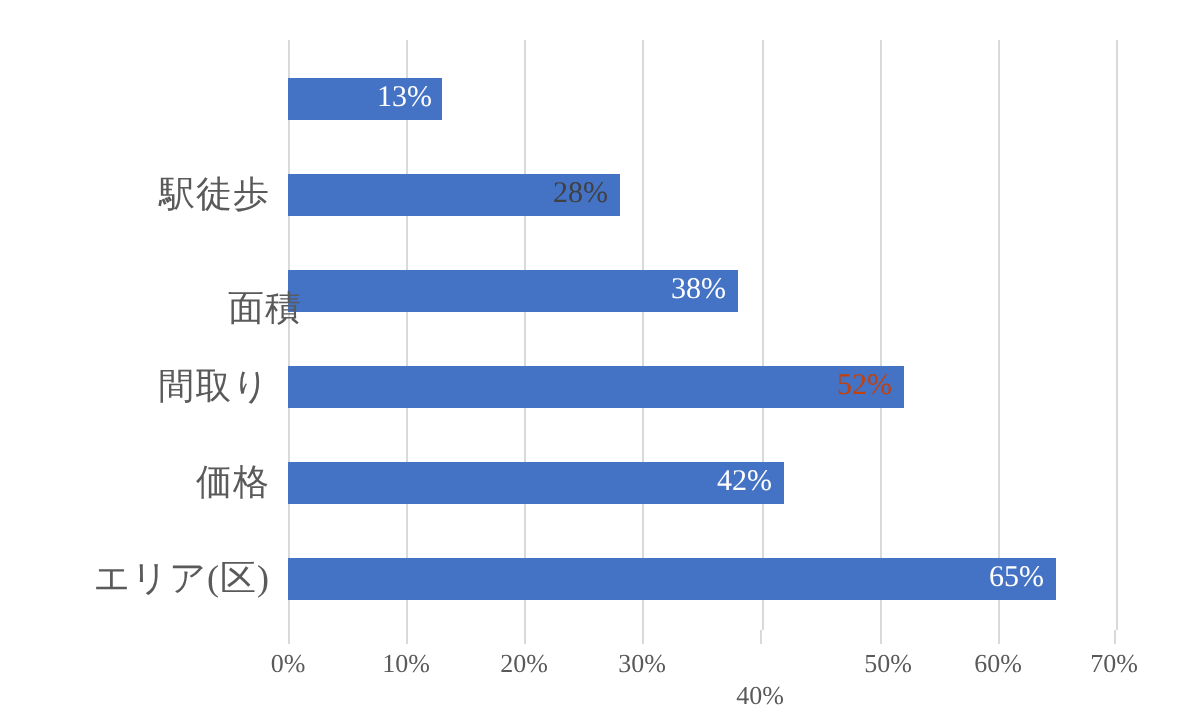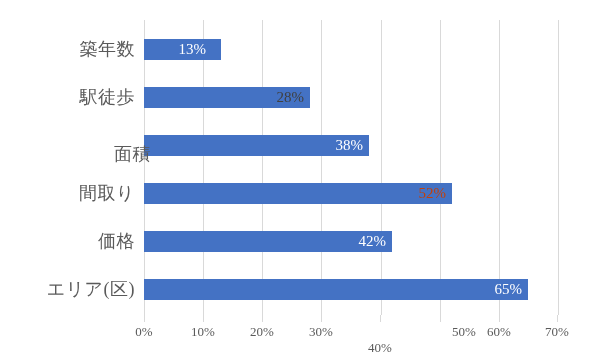--- a/index.html
+++ b/index.html
@@ -96,21 +96,21 @@
     <div class="gridline" style="left: 59px; background: rgb(217, 217, 217);"></div>
     <div class="gridline" style="left: 118px; background: rgb(217, 217, 217);"></div>
     <div class="gridline" style="left: 177px; background: rgb(217, 217, 217);"></div>
     <div class="gridline" style="left: 237px; background: rgb(217, 217, 217);"></div>
     <div class="gridline" style="left: 296px; background: rgb(217, 217, 217);"></div>
     <div class="gridline" style="left: 355px; background: rgb(217, 217, 217);"></div>
     <div class="gridline" style="left: 414px; background: rgb(217, 217, 217);"></div>
 
     <div class="bar-row" style="top:19px;">
       <div class="bar" style="width: 77px; background: rgb(68, 114, 196);"></div>
-      <div class="bar-value" style="left: 4px; width: 64px; color: rgb(255, 255, 255);">13%</div>
+      <div class="bar-value" style="left: 14px; width: 64px; color: rgb(255, 255, 255);">13%</div>
     </div>
 
     <div class="bar-row" style="top:67px;">
       <div class="bar" style="width: 166px; background: rgb(68, 114, 196);"></div>
       <div class="bar-value" style="left: 0px; width: 166px; color: #404040;">28%</div>
     </div>
 
     <div class="bar-row" style="top:115px;">
       <div class="bar" style="width: 225px; background: rgb(68, 114, 196);"></div>
       <div class="bar-value" style="left: 0px; width: 225px; color: rgb(255, 255, 255);">38%</div>
@@ -125,38 +125,37 @@
       <div class="bar" style="width: 248px; background: rgb(68, 114, 196);"></div>
       <div class="bar-value" style="left: 0px; width: 248px; color: rgb(255, 255, 255);">42%</div>
     </div>
 
     <div class="bar-row" style="top:259px;">
       <div class="bar" style="width: 384px; background: rgb(68, 114, 196);"></div>
       <div class="bar-value" style="left: 0px; width: 384px; color: rgb(255, 255, 255);">65%</div>
     </div>
   </div>
 
-  <div class="cat-label" style="top:39px;">築年数</div>
   <div class="cat-label" style="top:87px;">駅徒歩</div>
   <div class="cat-label" style="top:144px;margin-left:16px;">面積</div>
   <div class="cat-label" style="top:183px;">間取り</div>
   <div class="cat-label" style="top:231px;">価格</div>
   <div class="cat-label" style="top:279px;">エリア(区)</div>
 
   <div class="tick-mark" style="left:144px;"></div>
   <div class="tick-mark" style="left:203px;"></div>
   <div class="tick-mark" style="left:262px;"></div>
   <div class="tick-mark" style="left:321px;"></div>
   <div class="tick-mark" style="left:380px;"></div>
   <div class="tick-mark" style="left:440px;"></div>
   <div class="tick-mark" style="left:499px;"></div>
   <div class="tick-mark" style="left:557px;"></div>
 
   <div class="tick-label" style="left:144px;">0%</div>
   <div class="tick-label" style="left:203px;">10%</div>
   <div class="tick-label" style="left:262px;">20%</div>
   <div class="tick-label" style="left:321px;">30%</div>
   <div class="tick-label" style="left:380px;margin-top:16px;">40%</div>
-  <div class="tick-label" style="left:464px;">50%</div>
+  <div class="tick-label" style="left:444px;">50%</div>
   <div class="tick-label" style="left:499px;">60%</div>
   <div class="tick-label" style="left:557px;">70%</div>
 
 </div>
 
 </body></html>

